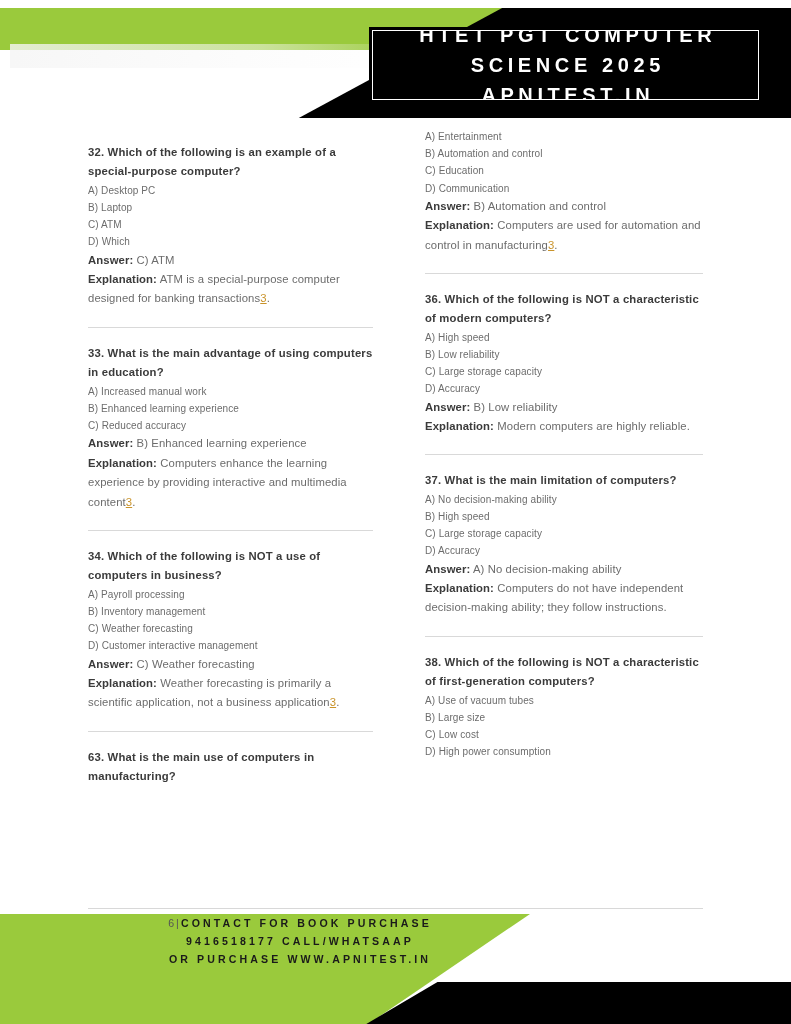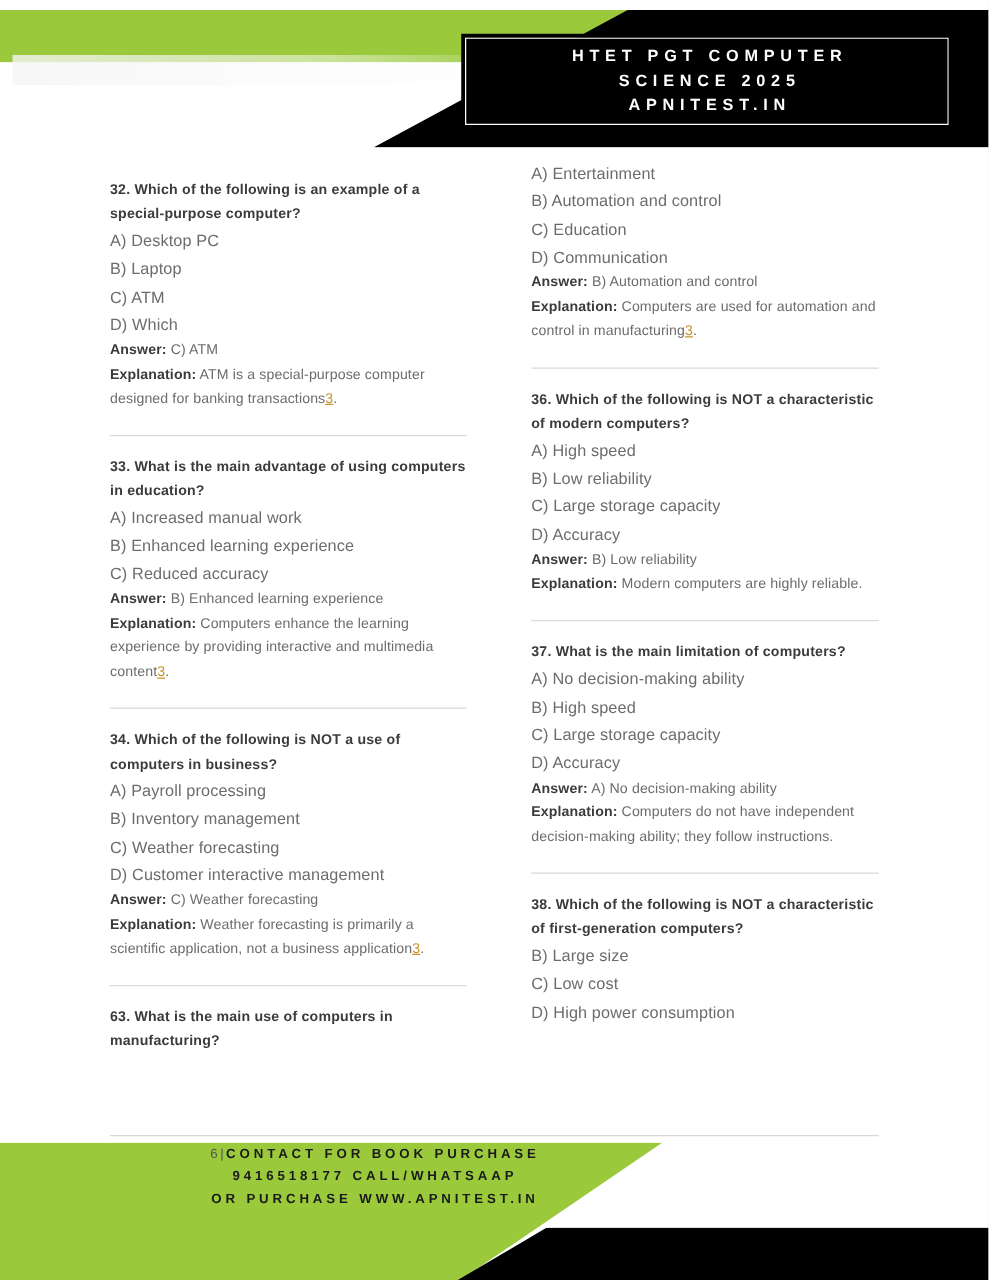--- a/index.html
+++ b/index.html
@@ -58,21 +58,21 @@
     outline: 3px solid #000;
     box-shadow: 2px 3px 4px rgba(0,0,0,.30);
     display: flex;
     flex-direction: column;
     align-items: center;
     justify-content: center;
     gap: 1px;
   }
   .title-line {
     color: #ffffff;
-    font-size: 13px;
+    font-size: 20px;
     font-weight: 700;
     letter-spacing: 4.6px;
     line-height: 1.45;
     text-align: left;
     white-space: nowrap;
     text-indent: 4.6px;
   }
 
   
   .columns {
@@ -93,21 +93,21 @@
   .qa { margin: 0 0 10px 0; }
   .q-title {
     font-size: 11.3px;
     font-weight: 700;
     color: #3b3b3b;
     line-height: 1.72;
     letter-spacing: .18px;
     margin: 15px 0 0 0;
   }
   .opt {
-    font-size: 13px;
+    font-size: 10px;
     font-weight: 400;
     color: #6c6c6c;
     line-height: 1.72;
     letter-spacing: .1px;
   }
   .ans-block { }
   .ans-line, .exp-line {
     font-size: 11.3px;
     color: #6c6c6c;
     line-height: 1.72;
@@ -313,20 +313,21 @@
             <span class="lbl">Explanation:</span>
             <span>Computers do not have independent decision-making ability; they follow instructions.</span>
           </div>
         </div>
       </div>
 
       <hr class="rule">
 
       <div class="qa">
         <div class="q-title">38. Which of the following is NOT a characteristic of first-generation computers?</div>
+        <div class="opt">A) Use of vacuum tubes</div>
         <div class="opt">B) Large size</div>
         <div class="opt">C) Low cost</div>
         <div class="opt">D) High power consumption</div>
       </div>
 
     </div>
   </div>
 
   <div>
     <div class="ftr-rule"></div>

